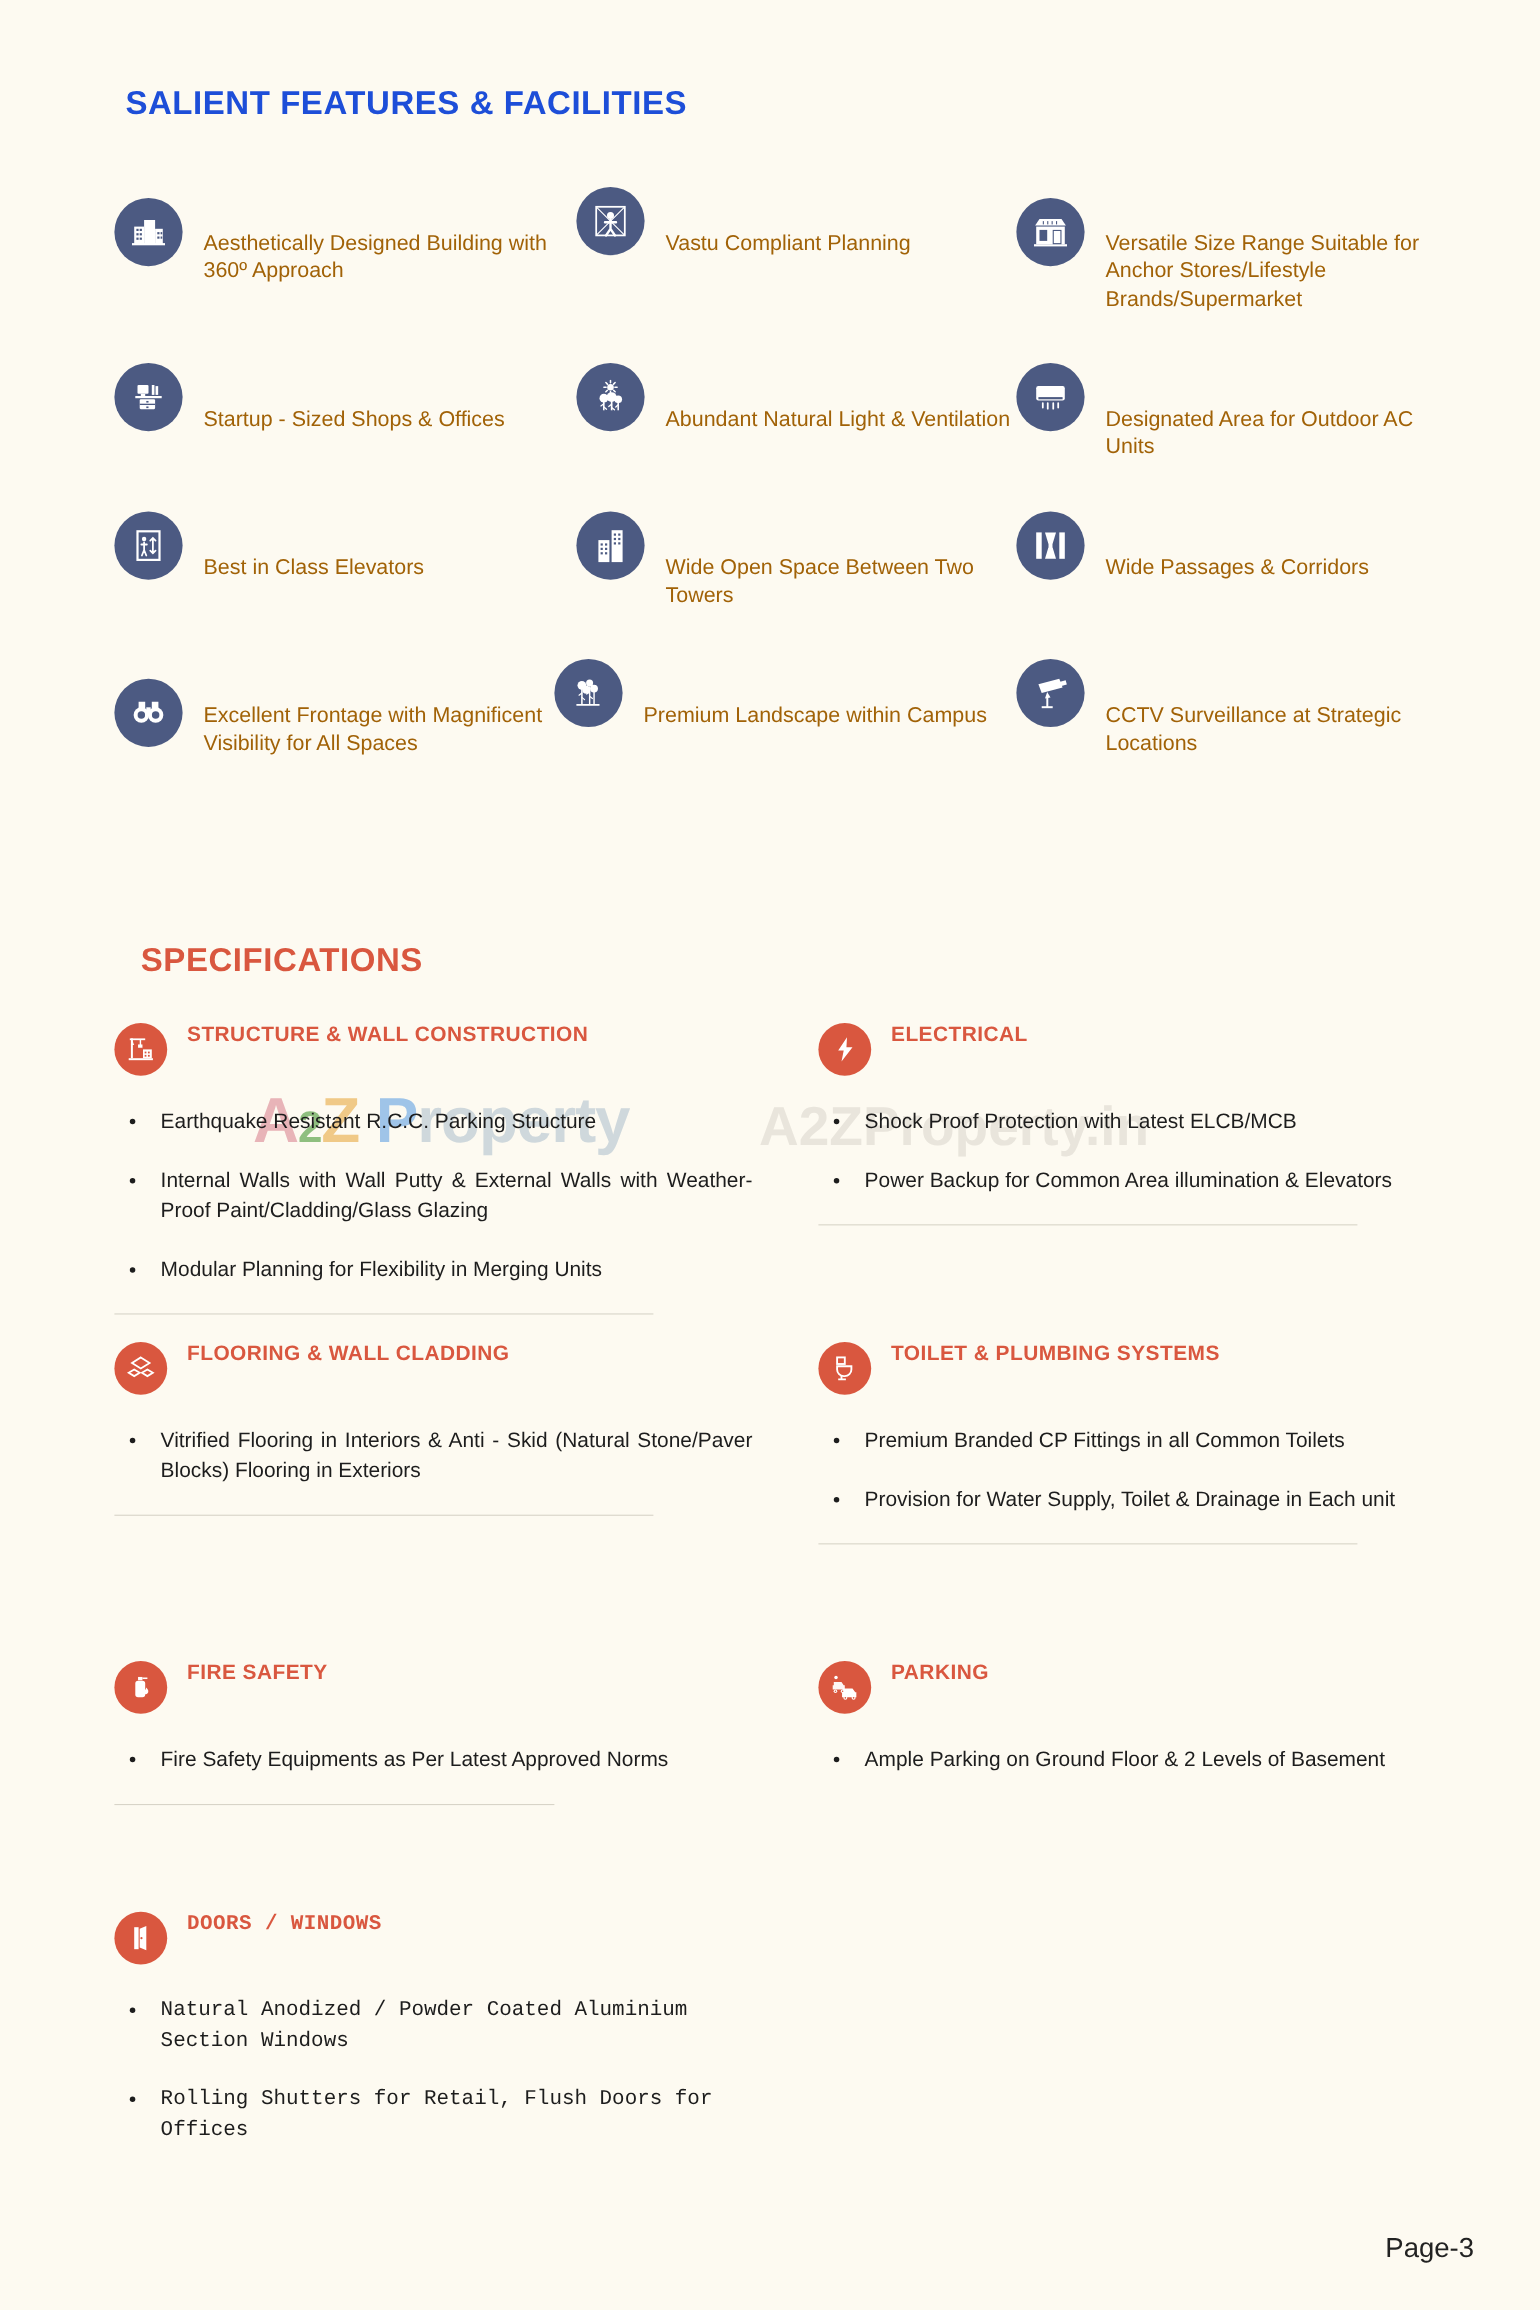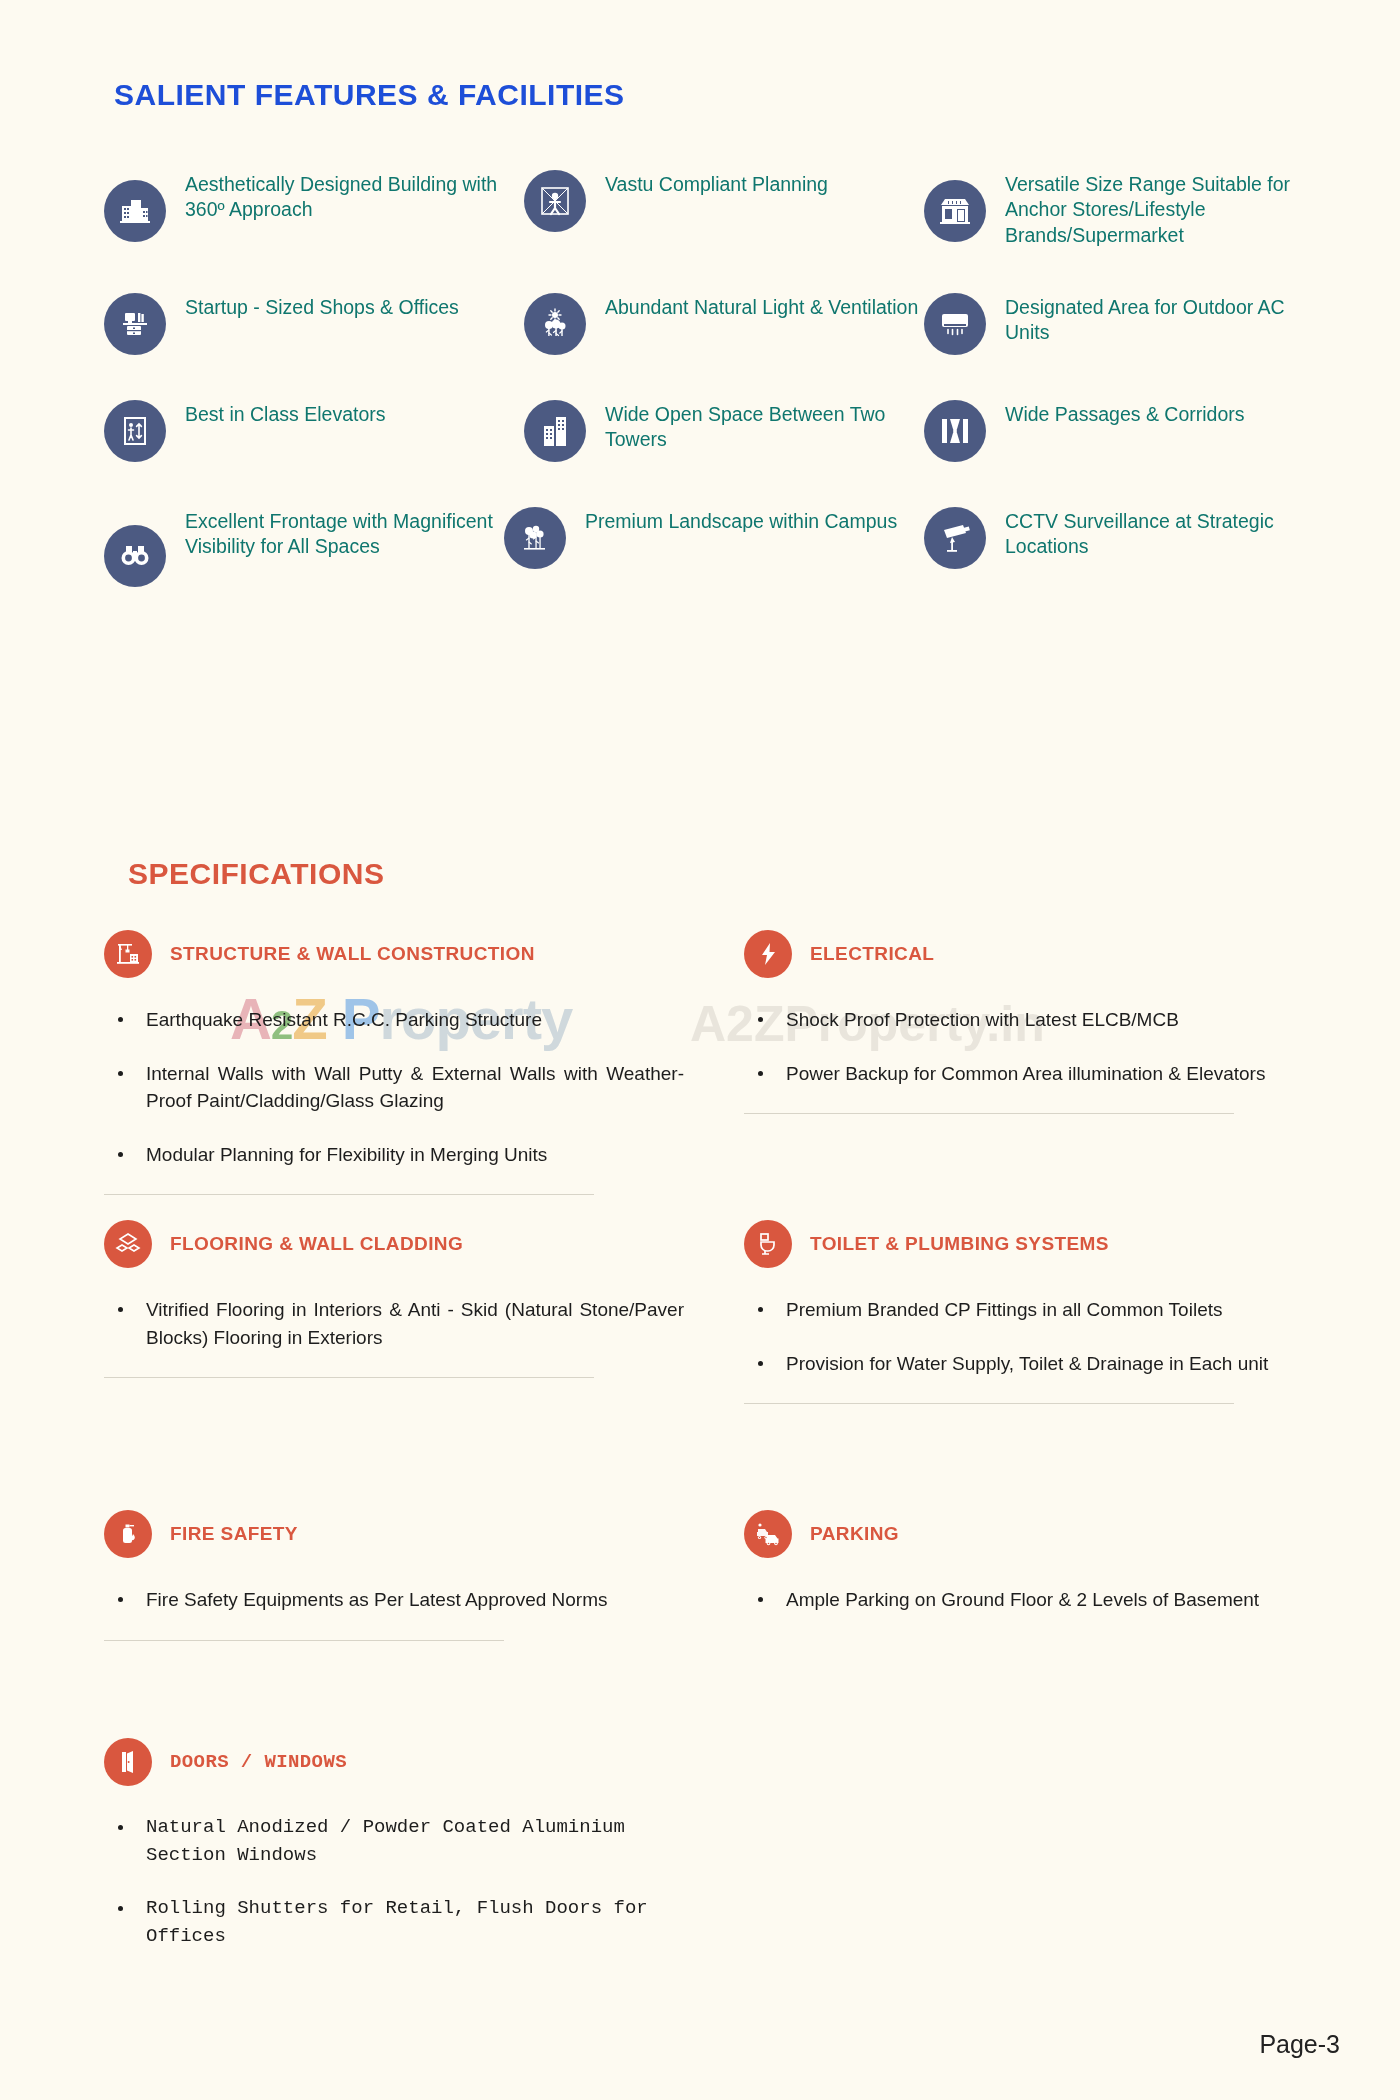--- a/index.html
+++ b/index.html
@@ -38,29 +38,29 @@
   .fitem.c2{width:400px;}
   .fitem.c3{width:410px;}
   .ficon{
     width:62px;height:62px;border-radius:50%;
     background:#4c5a82;flex:0 0 62px;
     display:flex;align-items:center;justify-content:center;
     margin-right:19px;
   }
   .ficon svg{display:block;}
   .ftext{
-    font-size:19.5px;line-height:1.30;color:#0f766e;
-    padding-top:2px;font-weight:400;
+    font-size:19.5px;line-height:1.30;color:#a16207;
+    padding-top:2px;font-weight:400;margin-top:37px;
   }
   .fitem.v-top .ficon{margin-top:18px;}
   .fitem.v-t2 .ficon{margin-top:10px;}
 
   
   #specs{position:absolute;left:104px;top:930px;width:1240px;}
-  .spec-head{display:flex;align-items:center;margin-bottom:28px;}
+  .spec-head{display:flex;align-items:flex-start;margin-bottom:28px;}
   .sicon{
     width:48px;height:48px;border-radius:50%;
     background:#d9573f;flex:0 0 48px;
     display:flex;align-items:center;justify-content:center;
     margin-right:18px;
   }
   .sicon svg{display:block;}
   .shead-label{
     font-size:19px;font-weight:700;color:#d9573f;letter-spacing:.4px;
   }

